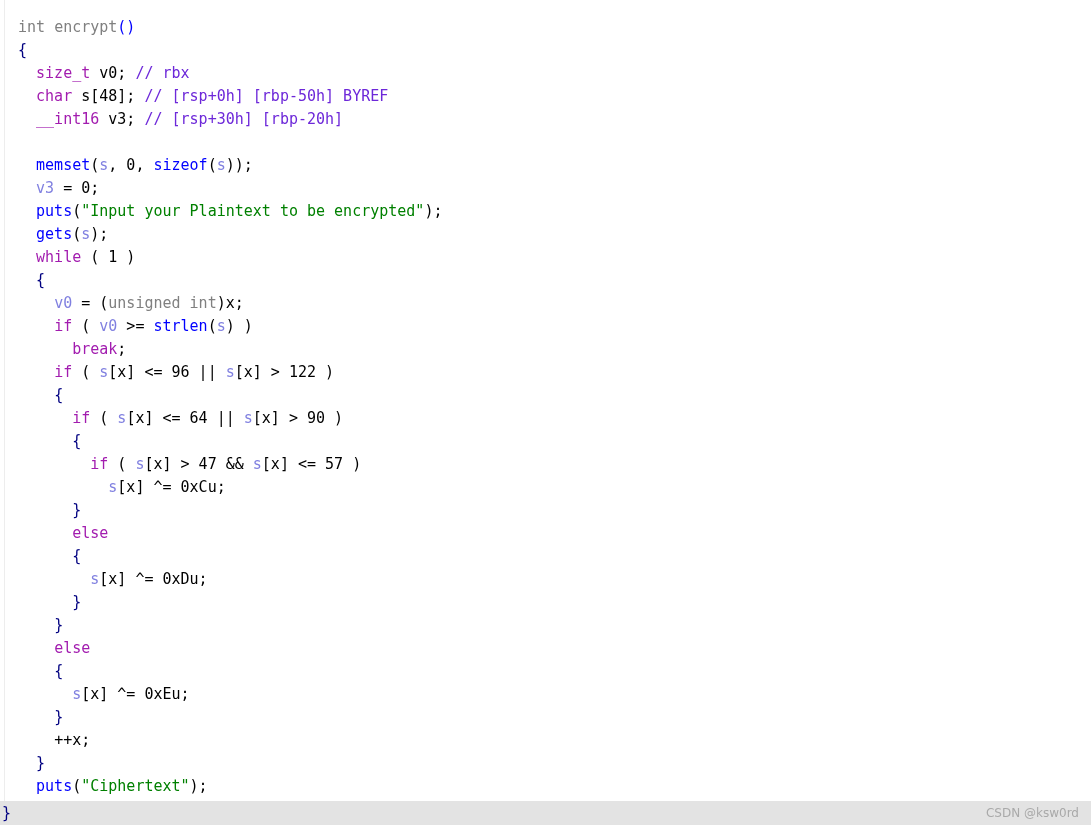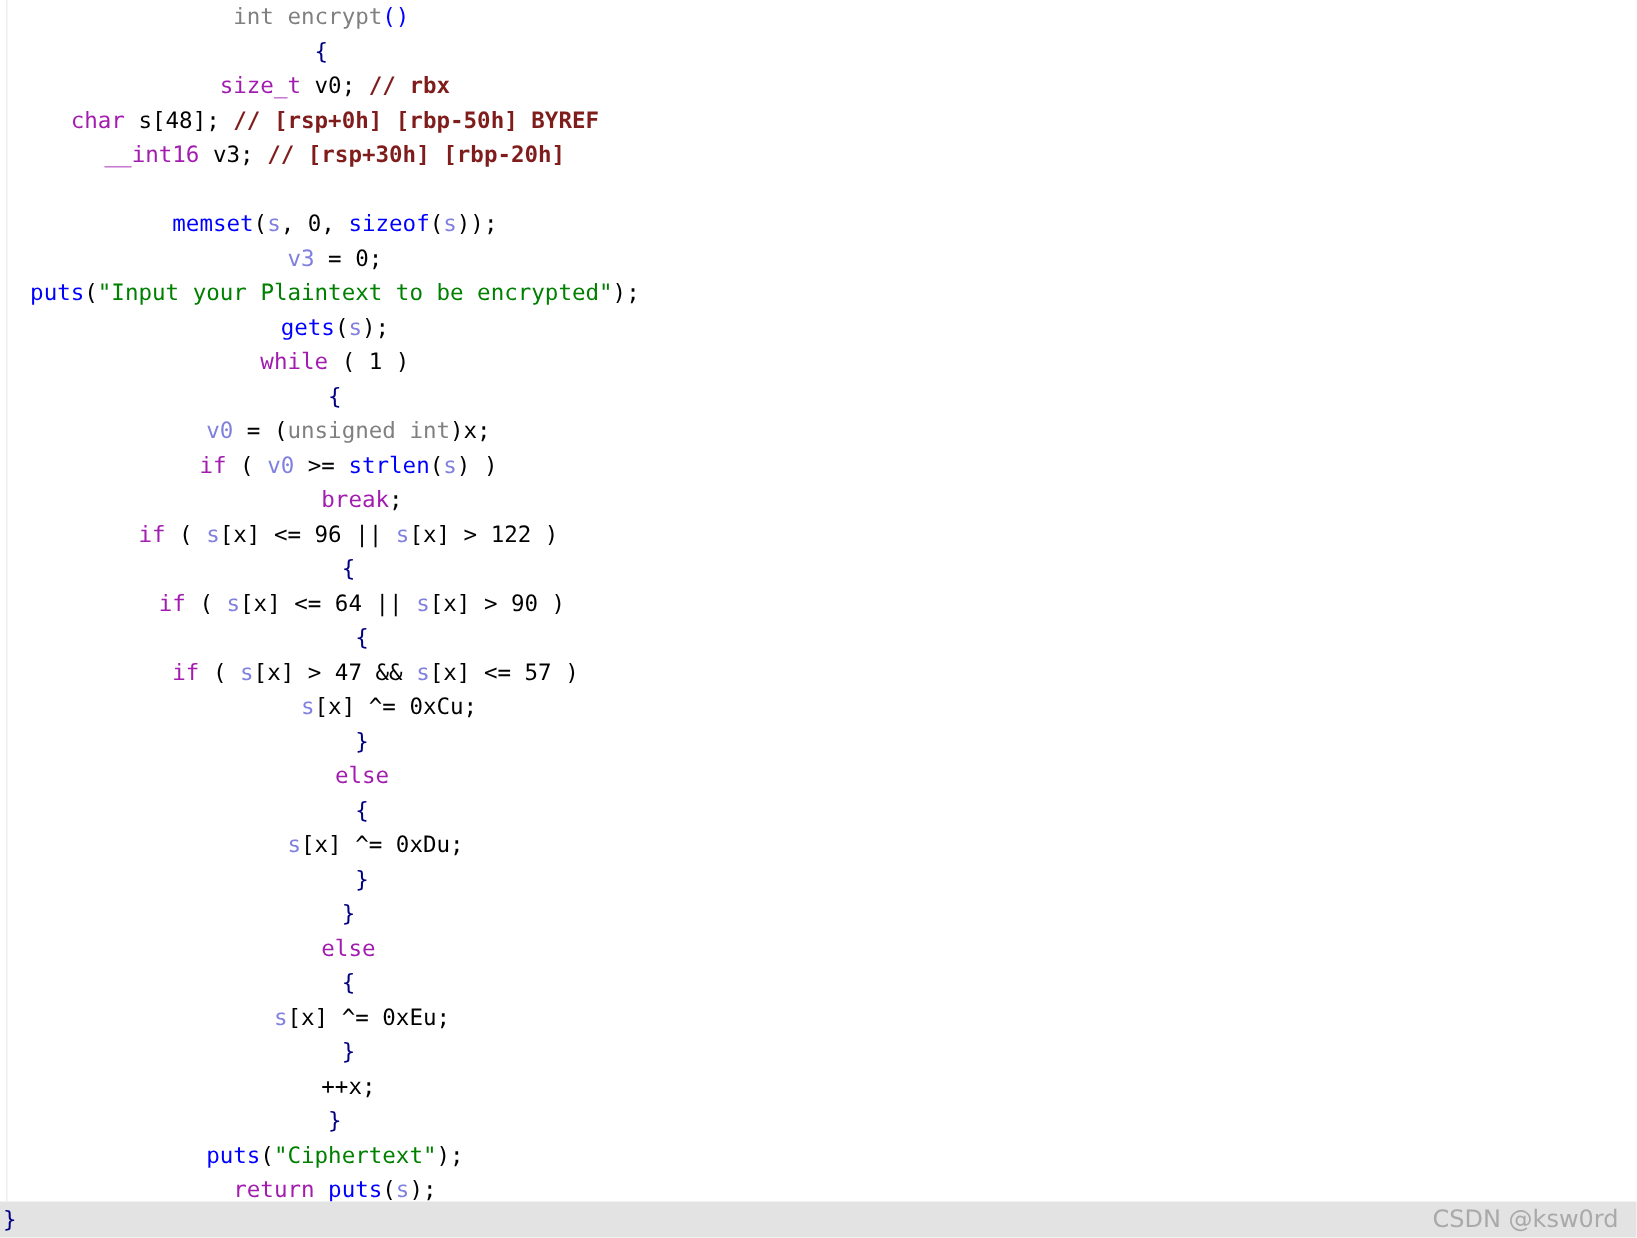--- a/index.html
+++ b/index.html
@@ -34,43 +34,42 @@
     width: 1px;
     height: 801px;
     background: #ededed;
   }
 
   #code {
     position: absolute;
     left: 0;
     top: 0;
     padding: 0;
-    margin: 0;
+    margin: 16px;
     font-family: "DejaVu Sans Mono", "Liberation Mono", monospace;
     font-size: 15px;
     line-height: 23px;
     white-space: pre;
     letter-spacing: 0px;
-    text-align: center;
   }
 
   .ln {
     display: block;
     height: 23px;
     line-height: 23px;
     white-space: pre;
     padding-left: 2px;
   }
 
   
   .kw    { color: #a21caf; }            
   .fn    { color: #0000ff; }            
   .str   { color: #008000; }            
   .var   { color: #8080e0; }            
-  .cmt   { color: #7f1d1d; font-weight: bold; }            
+  .cmt   { color: #6d28d9; }            
   .typ   { color: #808080; }            
   .pun   { color: #000000; }
   .brc   { color: #000080; }            
 
   #footer-bar {
     position: absolute;
     left: 0;
     top: 801px;
     width: 1091px;
     height: 24px;
@@ -87,21 +86,21 @@
     color: #000080;
     white-space: pre;
   }
   #watermark {
     position: absolute;
     right: 12px;
     top: 0px;
     height: 24px;
     line-height: 24px;
     font-family: "DejaVu Sans", "Liberation Sans", sans-serif;
-    font-size: 16px;
+    font-size: 12px;
     color: #a9a9a9;
     white-space: pre;
   }
 </style>
 </head>
 <body>
 
 <div id="decompiler-view">
   <div id="gutter-line"></div>
   <div id="code"><div class="ln"><span class="typ">int </span><span class="typ">encrypt</span><span class="fn">()</span></div><div class="ln"><span class="brc">{</span></div><div class="ln"><span class="pun">  </span><span class="kw">size_t</span><span class="pun"> v0; </span><span class="cmt">// rbx</span></div><div class="ln"><span class="pun">  </span><span class="kw">char</span><span class="pun"> s[48]; </span><span class="cmt">// [rsp+0h] [rbp-50h] BYREF</span></div><div class="ln"><span class="pun">  </span><span class="kw">__int16</span><span class="pun"> v3; </span><span class="cmt">// [rsp+30h] [rbp-20h]</span></div><div class="ln">&nbsp;</div><div class="ln"><span class="pun">  </span><span class="fn">memset</span><span class="pun">(</span><span class="var">s</span><span class="pun">, 0, </span><span class="fn">sizeof</span><span class="pun">(</span><span class="var">s</span><span class="pun">));</span></div><div class="ln"><span class="pun">  </span><span class="var">v3</span><span class="pun"> = 0;</span></div><div class="ln"><span class="pun">  </span><span class="fn">puts</span><span class="pun">(</span><span class="str">"Input your Plaintext to be encrypted"</span><span class="pun">);</span></div><div class="ln"><span class="pun">  </span><span class="fn">gets</span><span class="pun">(</span><span class="var">s</span><span class="pun">);</span></div><div class="ln"><span class="pun">  </span><span class="kw">while</span><span class="pun"> ( 1 )</span></div><div class="ln"><span class="pun">  </span><span class="brc">{</span></div><div class="ln"><span class="pun">    </span><span class="var">v0</span><span class="pun"> = (</span><span class="typ">unsigned int</span><span class="pun">)x;</span></div><div class="ln"><span class="pun">    </span><span class="kw">if</span><span class="pun"> ( </span><span class="var">v0</span><span class="pun"> &gt;= </span><span class="fn">strlen</span><span class="pun">(</span><span class="var">s</span><span class="pun">) )</span></div><div class="ln"><span class="pun">      </span><span class="kw">break</span><span class="pun">;</span></div><div class="ln"><span class="pun">    </span><span class="kw">if</span><span class="pun"> ( </span><span class="var">s</span><span class="pun">[x] &lt;= 96 || </span><span class="var">s</span><span class="pun">[x] &gt; 122 )</span></div><div class="ln"><span class="pun">    </span><span class="brc">{</span></div><div class="ln"><span class="pun">      </span><span class="kw">if</span><span class="pun"> ( </span><span class="var">s</span><span class="pun">[x] &lt;= 64 || </span><span class="var">s</span><span class="pun">[x] &gt; 90 )</span></div><div class="ln"><span class="pun">      </span><span class="brc">{</span></div><div class="ln"><span class="pun">        </span><span class="kw">if</span><span class="pun"> ( </span><span class="var">s</span><span class="pun">[x] &gt; 47 &amp;&amp; </span><span class="var">s</span><span class="pun">[x] &lt;= 57 )</span></div><div class="ln"><span class="pun">          </span><span class="var">s</span><span class="pun">[x] ^= 0xCu;</span></div><div class="ln"><span class="pun">      </span><span class="brc">}</span></div><div class="ln"><span class="pun">      </span><span class="kw">else</span></div><div class="ln"><span class="pun">      </span><span class="brc">{</span></div><div class="ln"><span class="pun">        </span><span class="var">s</span><span class="pun">[x] ^= 0xDu;</span></div><div class="ln"><span class="pun">      </span><span class="brc">}</span></div><div class="ln"><span class="pun">    </span><span class="brc">}</span></div><div class="ln"><span class="pun">    </span><span class="kw">else</span></div><div class="ln"><span class="pun">    </span><span class="brc">{</span></div><div class="ln"><span class="pun">      </span><span class="var">s</span><span class="pun">[x] ^= 0xEu;</span></div><div class="ln"><span class="pun">    </span><span class="brc">}</span></div><div class="ln"><span class="pun">    </span><span class="pun">++x;</span></div><div class="ln"><span class="pun">  </span><span class="brc">}</span></div><div class="ln"><span class="pun">  </span><span class="fn">puts</span><span class="pun">(</span><span class="str">"Ciphertext"</span><span class="pun">);</span></div><div class="ln"><span class="pun">  </span><span class="kw">return</span><span class="pun"> </span><span class="fn">puts</span><span class="pun">(</span><span class="var">s</span><span class="pun">);</span></div></div>

